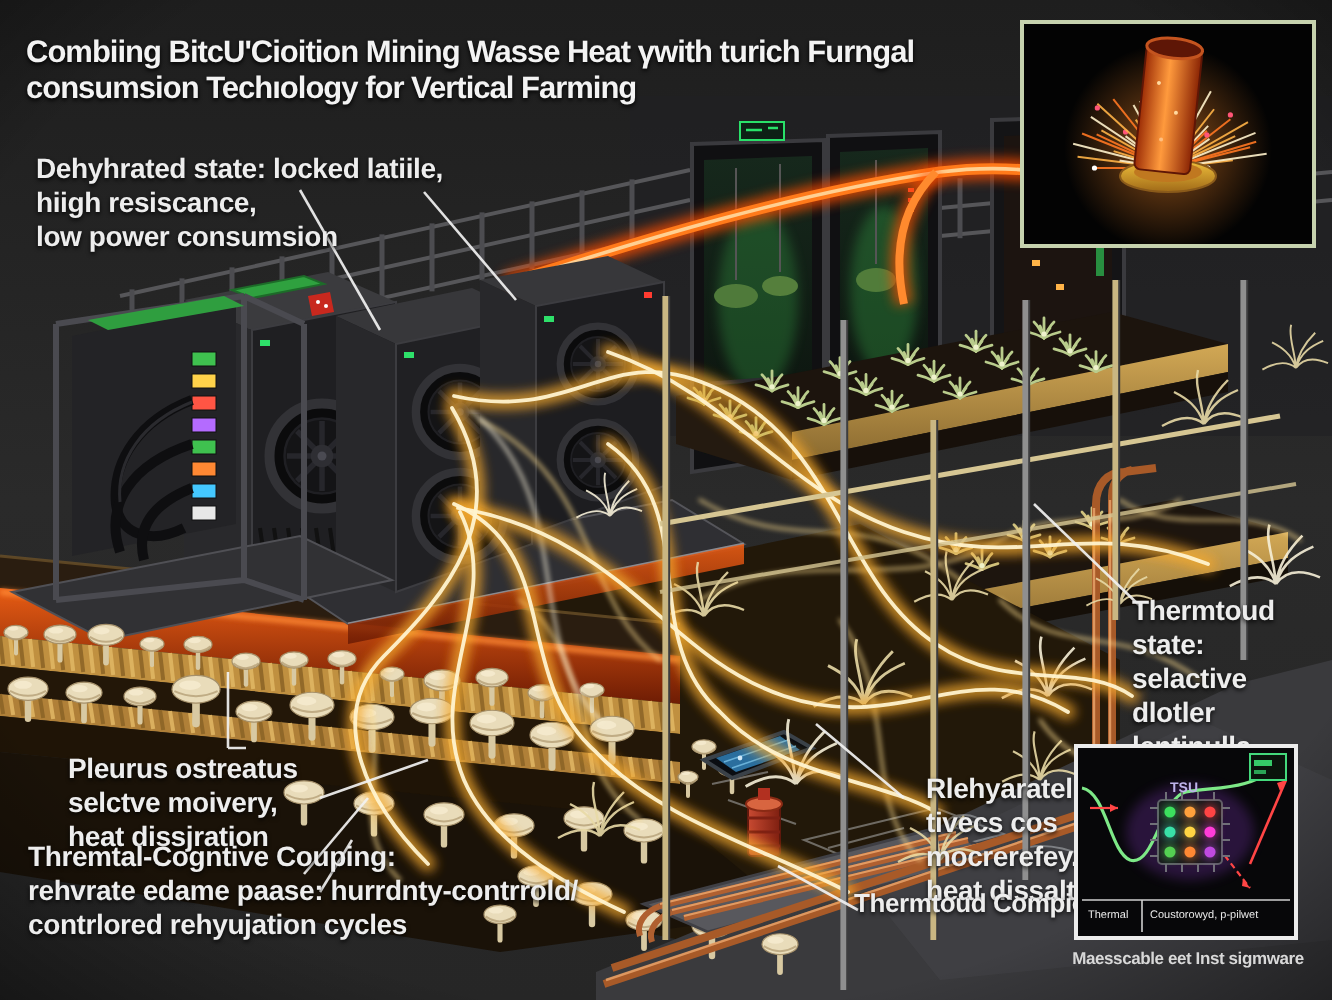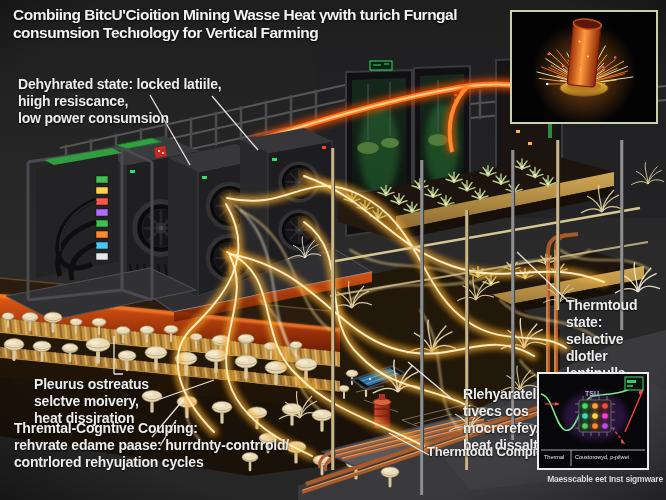--- a/index.html
+++ b/index.html
@@ -1,29 +1,29 @@
 <!DOCTYPE html>
 <html><head>
 <meta charset="utf-8">
 <style>
   html,body{margin:0;padding:0;background:#111}
   #stage{position:relative;width:666px;height:500px;background:#272727;overflow:hidden;
          font-family:"Liberation Sans",sans-serif}
   #scene{position:absolute;left:0;top:0}
-  #title{position:absolute;left:13px;top:6px;width:500px;color:#f3f3f3;font-size:15.5px;
+  #title{position:absolute;left:13px;top:18px;width:500px;color:#f3f3f3;font-size:15.5px;
          font-weight:bold;line-height:1.15;letter-spacing:-0.5px;text-shadow:0 1px 2px #000}
   .lbl{position:absolute;color:#ededed;font-weight:bold;font-size:14px;line-height:1.22;
        white-space:pre-line;text-shadow:0 1px 2px rgba(0,0,0,.85);letter-spacing:-0.2px}
   #lbl-pleurotus{text-align:left}
   #lbl-complexity{font-size:13px}
   #inset-burst{position:absolute;left:510px;top:10px;width:148px;height:114px;background:#000;
        border:2px solid #c6d2ae;box-sizing:border-box}
   #inset-chart{position:absolute;left:537px;top:372px;width:112px;height:98px;background:#070709;
        border:2px solid #ececec;box-sizing:border-box}
-  #inset-caption{position:absolute;left:525px;top:474px;width:138px;text-align:right;
+  #inset-caption{position:absolute;left:525px;top:474px;width:138px;text-align:center;
        color:#d8d8d8;font-size:8.5px;font-weight:bold;letter-spacing:-0.2px}
   
   .s {stroke:#f0ad35;stroke-width:5.5;fill:none;opacity:.8;filter:url(#b3);stroke-linecap:round}
   .sg{stroke:#ff9c1a;stroke-width:9;fill:none;opacity:.3;filter:url(#b3);stroke-linecap:round}
   .si{stroke:#fff3cf;stroke-width:1.9;fill:none;opacity:.95;stroke-linecap:round}
   .t {stroke:#ffdf91;stroke-width:1.6;fill:none;opacity:.72;filter:url(#b1);stroke-linecap:round}
   .leader{stroke:#f2f2f2;stroke-width:1.3;opacity:.92;fill:none}
 </style>
 </head>
 <body>

